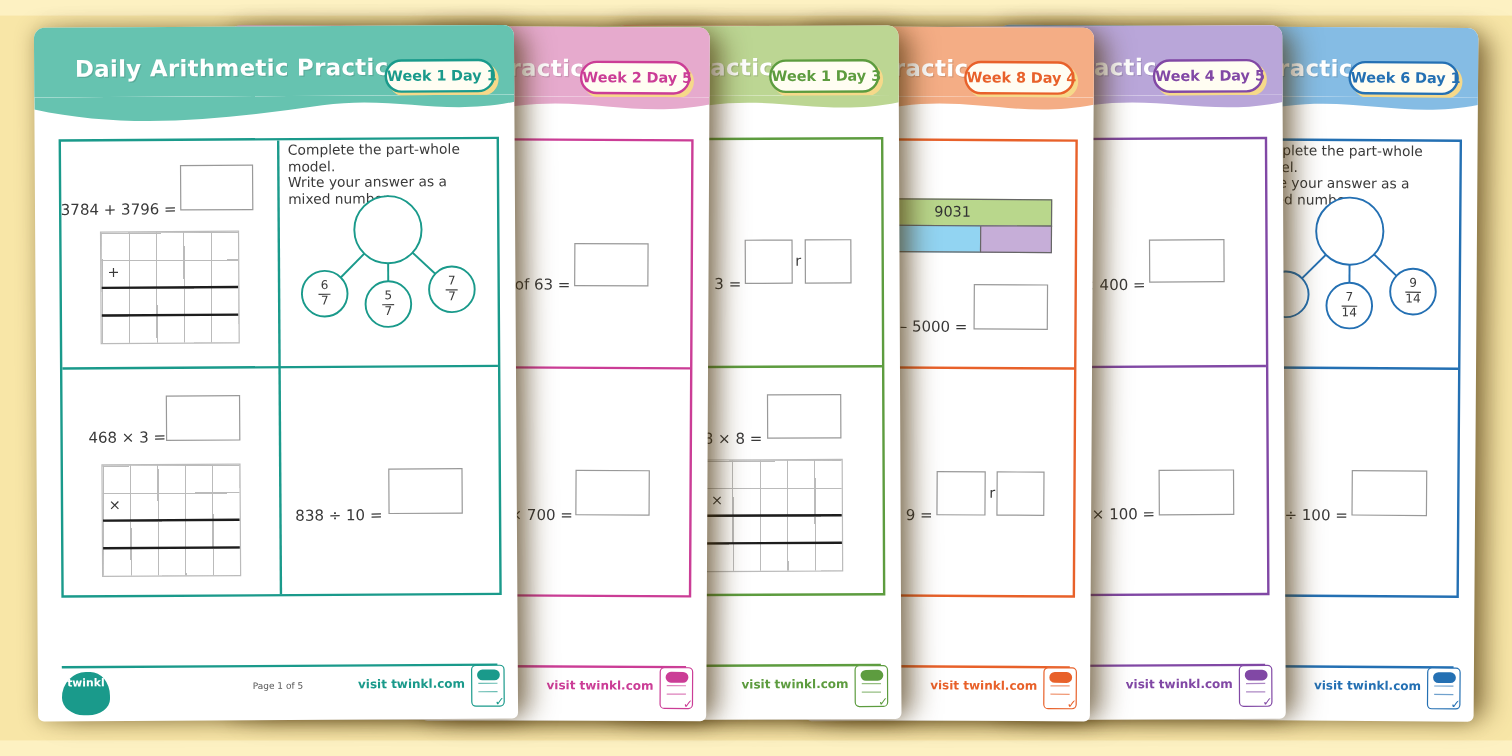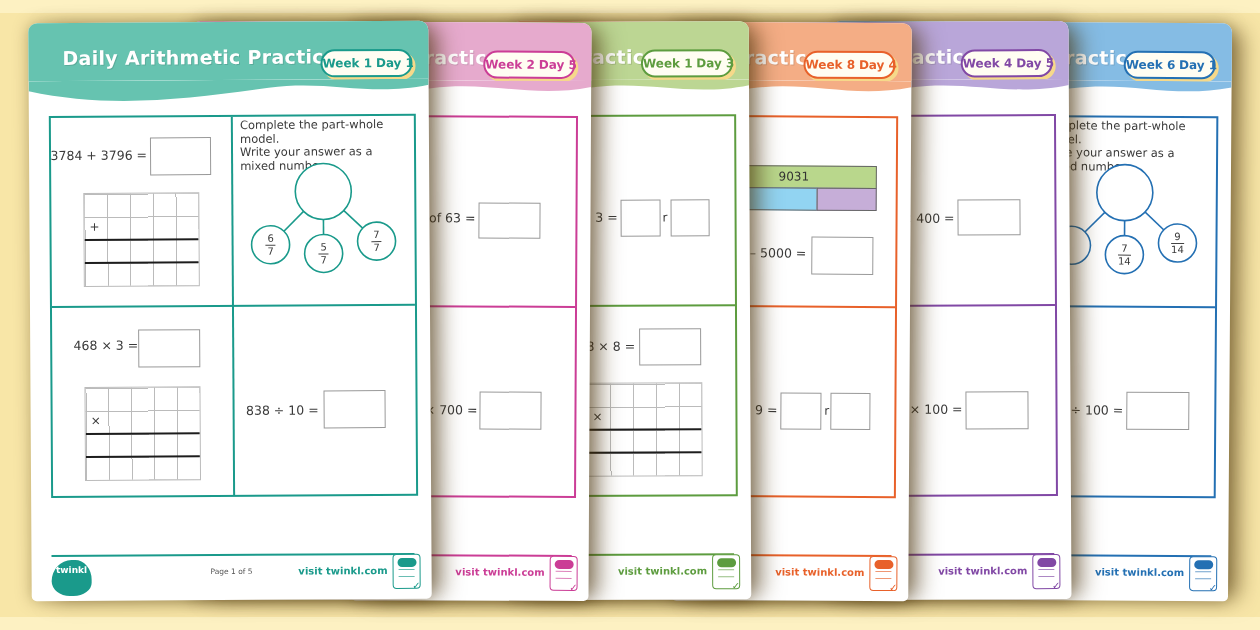--- a/index.html
+++ b/index.html
@@ -17,21 +17,21 @@
          letter-spacing:.3px;white-space:nowrap;text-shadow:1px 1px 0 rgba(0,0,0,.12);}
   .badge{position:absolute;left:292px;top:28px;width:88px;height:24px;background:#fffdf2;
          border:2px solid var(--ac);border-radius:14px;box-shadow:3px 3px 0 #f6d98a;
          text-align:center;line-height:24px;font-size:12px;color:var(--ac);white-space:nowrap;}
   .badge .wk{font-weight:600;} .badge .dy{font-weight:800;}
 
   .frame{position:absolute;left:20px;top:93px;width:363px;height:378px;border:2px solid var(--ac);}
   .vdiv{position:absolute;left:180px;top:0;bottom:0;width:2px;background:var(--ac);}
   .hdiv{position:absolute;left:0;right:0;top:188px;height:2px;background:var(--ac);}
 
-  .q{position:absolute;font-size:12.5px;line-height:14px;color:#3a3a3a;white-space:nowrap;}
+  .q{position:absolute;font-size:12.5px;line-height:14px;color:#3a3a3a;white-space:nowrap;margin-top:19px;}
   .abox{position:absolute;border:1px solid #999;background:#fff;}
   .rlbl{position:absolute;font-size:12px;color:#3a3a3a;}
 
   .calcgrid{position:absolute;width:114px;height:92px;border:1px solid #bbb;
     background-image:linear-gradient(#1d1d1d,#1d1d1d),linear-gradient(#1d1d1d,#1d1d1d),
       repeating-linear-gradient(90deg,#bbb 0 1px,transparent 1px 22.8px),
       repeating-linear-gradient(180deg,#bbb 0 1px,transparent 1px 23px);
     background-size:100% 2px,100% 2px,100% 100%,100% 100%;
     background-position:0 45px,0 68px,0 0,0 0;
     background-repeat:no-repeat,no-repeat,repeat,repeat;}

